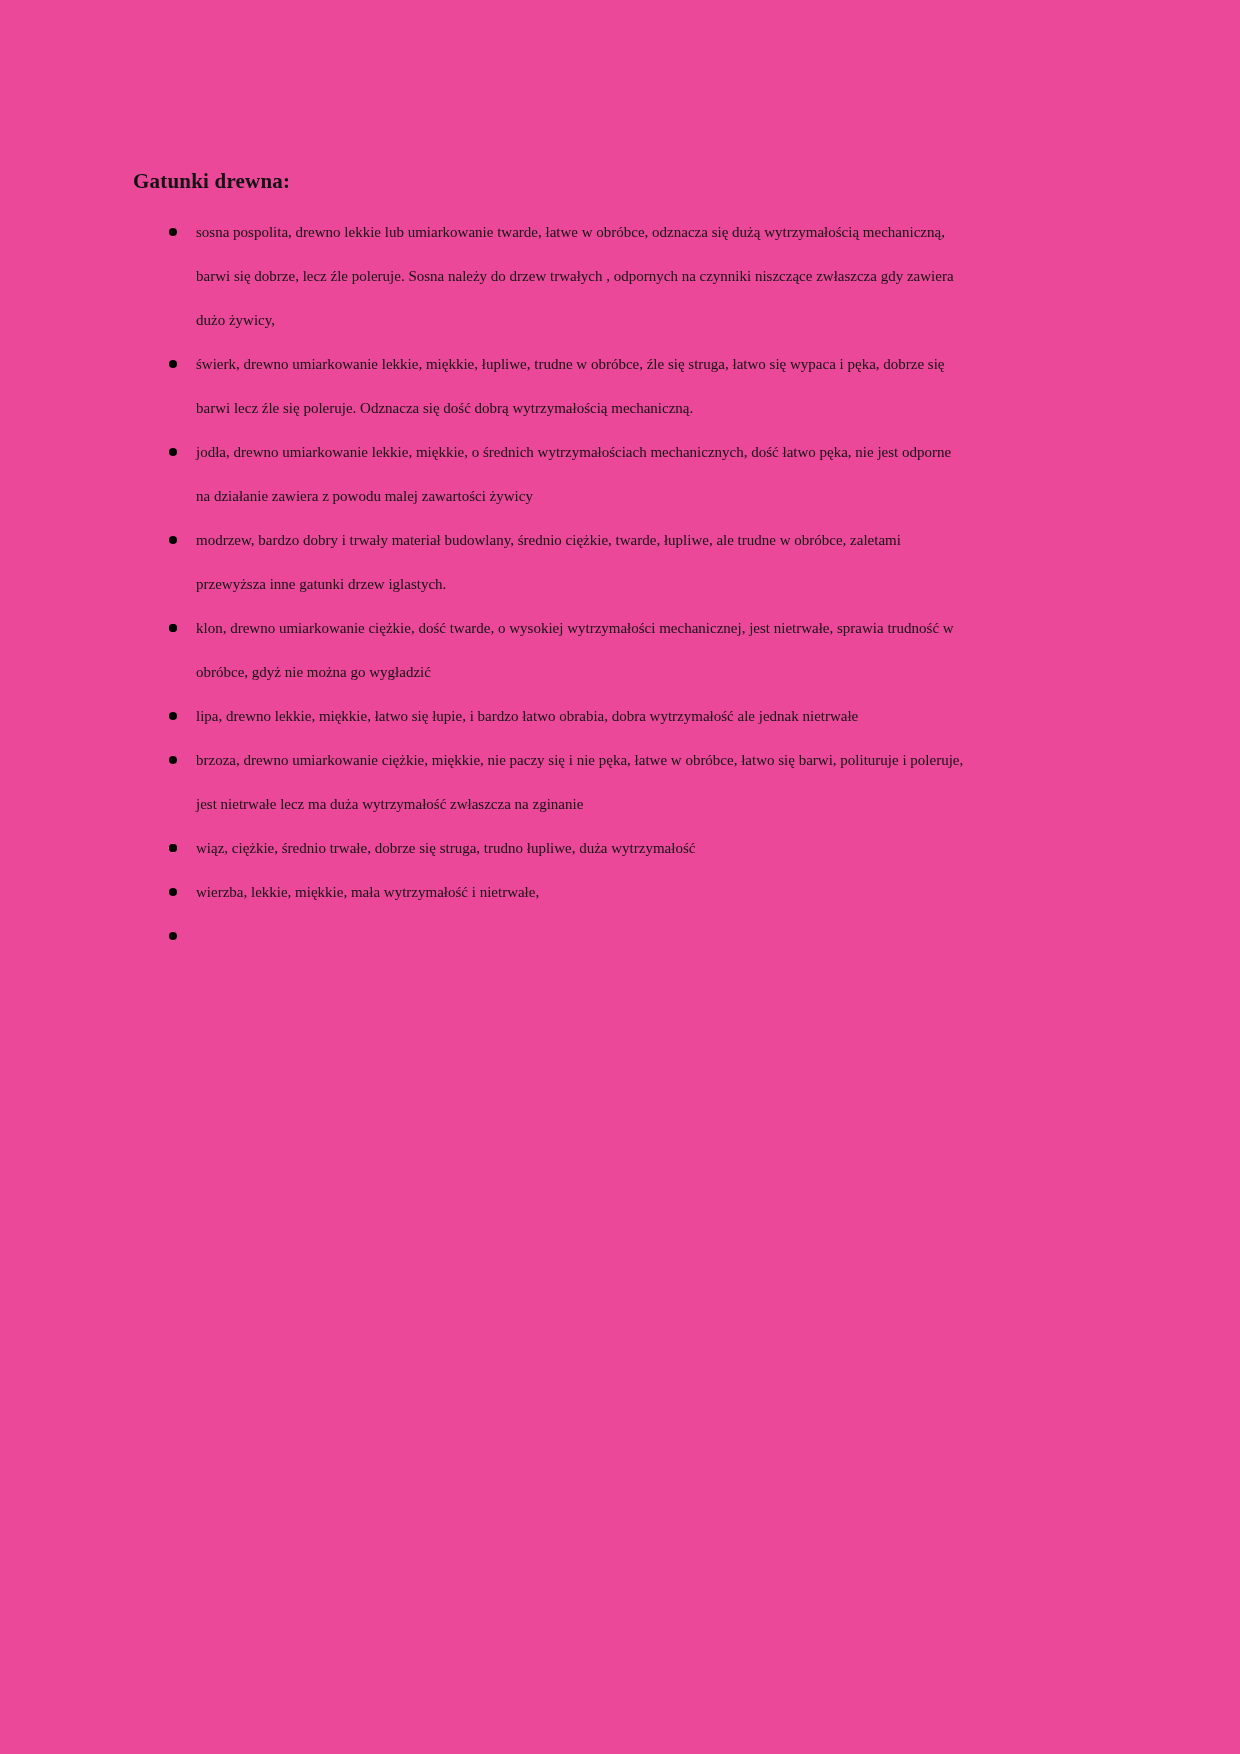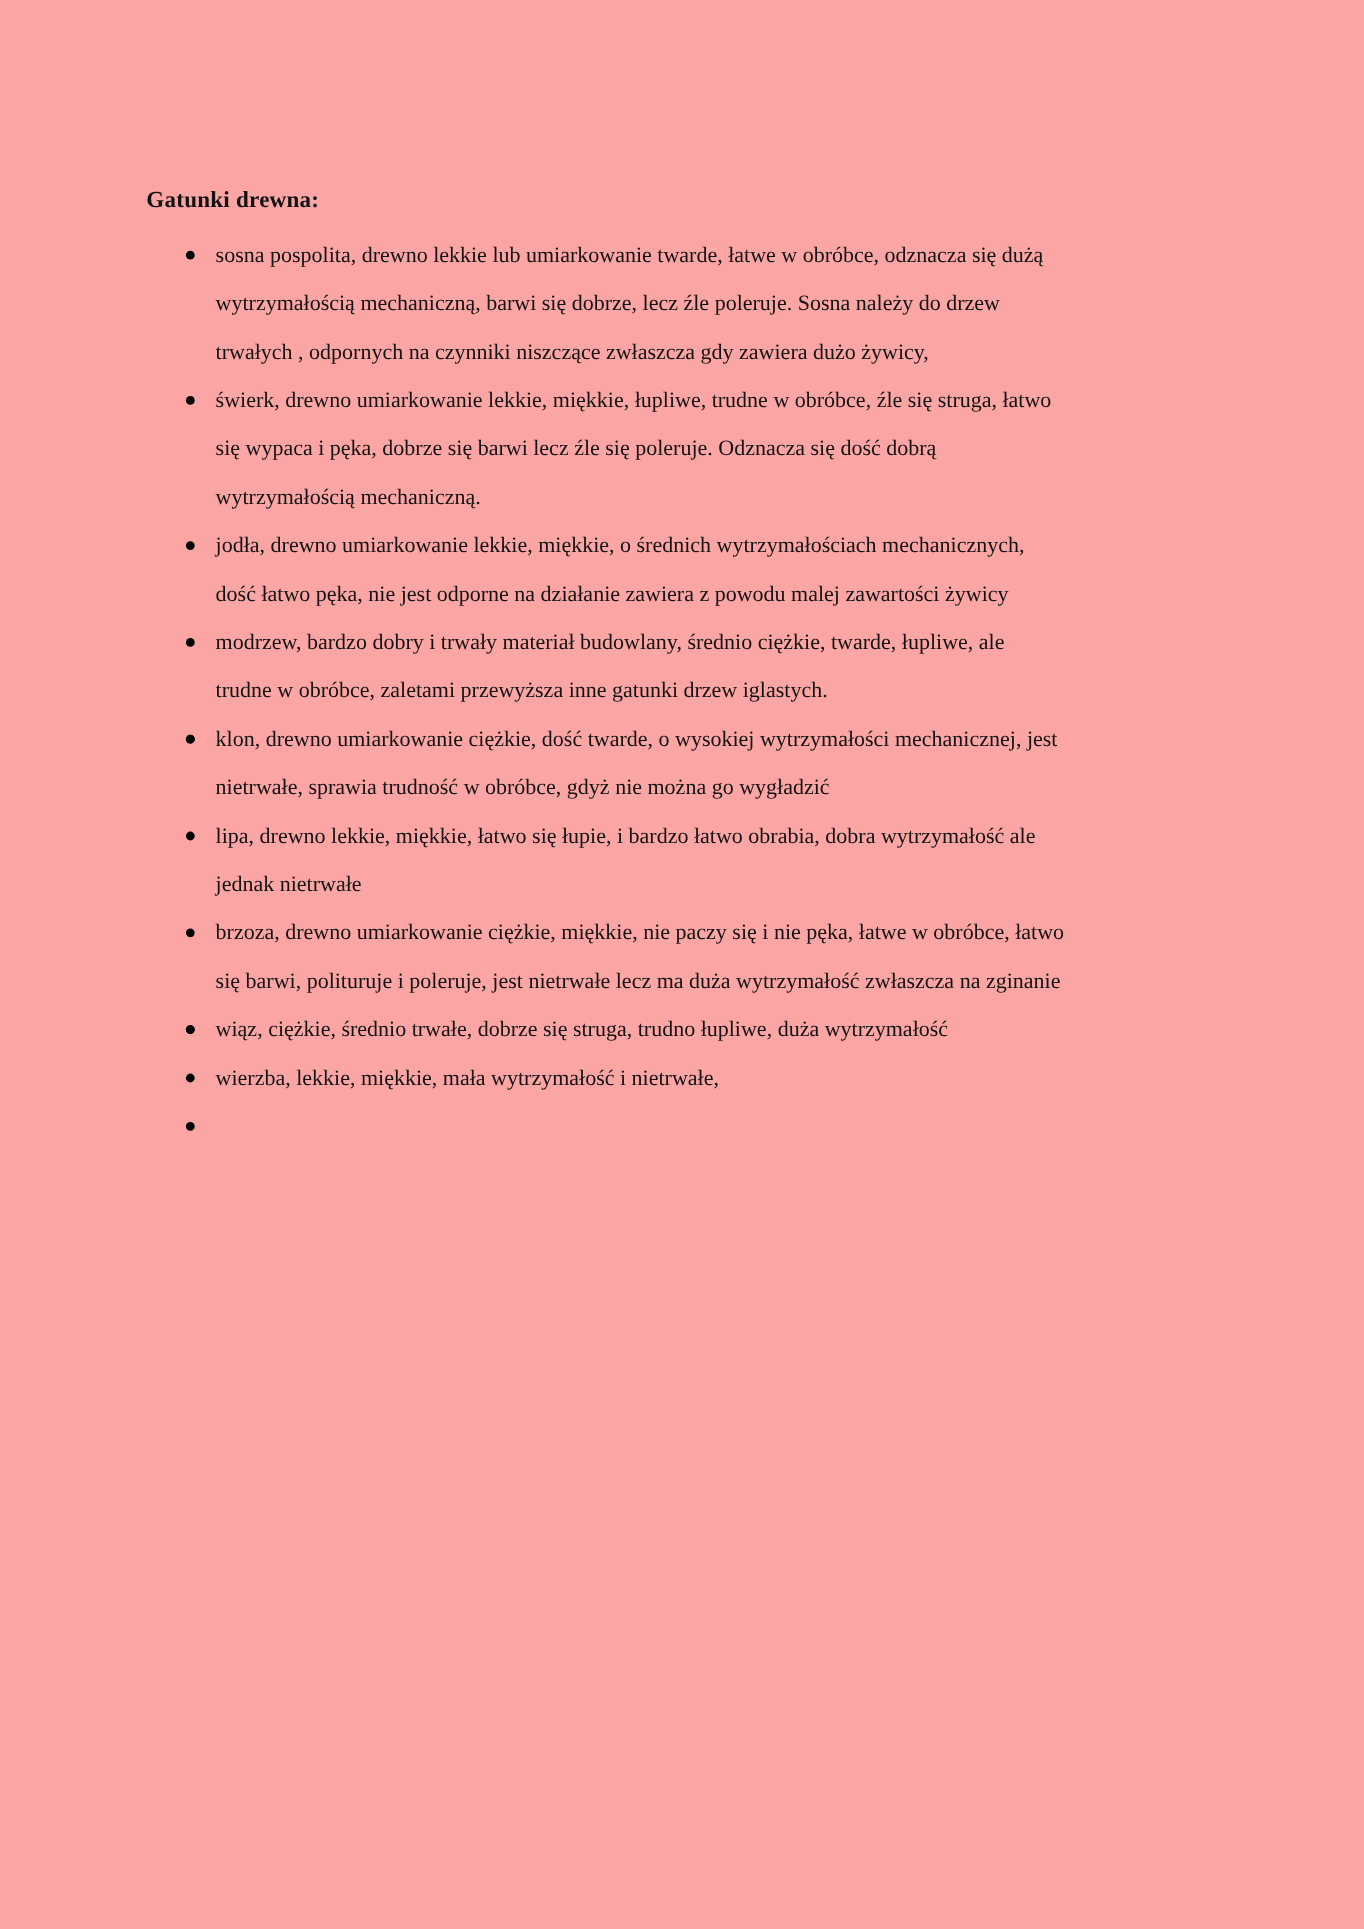--- a/index.html
+++ b/index.html
@@ -12,38 +12,38 @@
     height: 1754px;
     font-family: "Liberation Serif", "DejaVu Serif", serif;
     color: #121212;
     overflow: hidden;
   }
   .page {
     box-sizing: border-box;
     width: 1240px;
     height: 1754px;
     padding: 166px 272px 0 133px;
-    background: #fca5a5;
+    background: #ec4899;
   }
   .heading {
     font-size: 21px;
     font-weight: bold;
     line-height: 30px;
     margin: 0 0 14px 0;
     letter-spacing: 0.2px;
   }
   ul.wood-list {
     list-style: none;
     margin: 0;
     padding: 0;
   }
   ul.wood-list li {
     position: relative;
     padding-left: 63px;
-    font-size: 20px;
+    font-size: 15px;
     line-height: 44px;
     text-align: left;
   }
   .bullet {
     position: absolute;
     left: 36px;
     top: 18px;
     width: 8px;
     height: 8px;
     background: #000;

